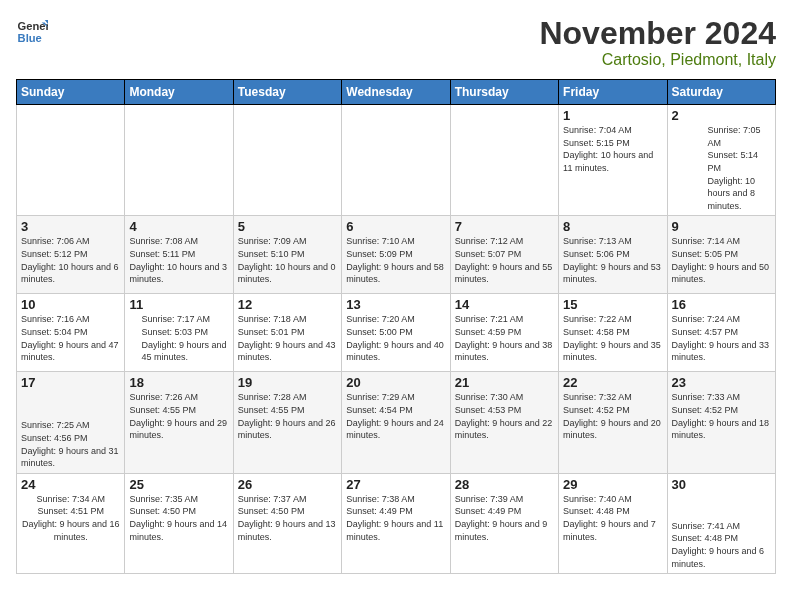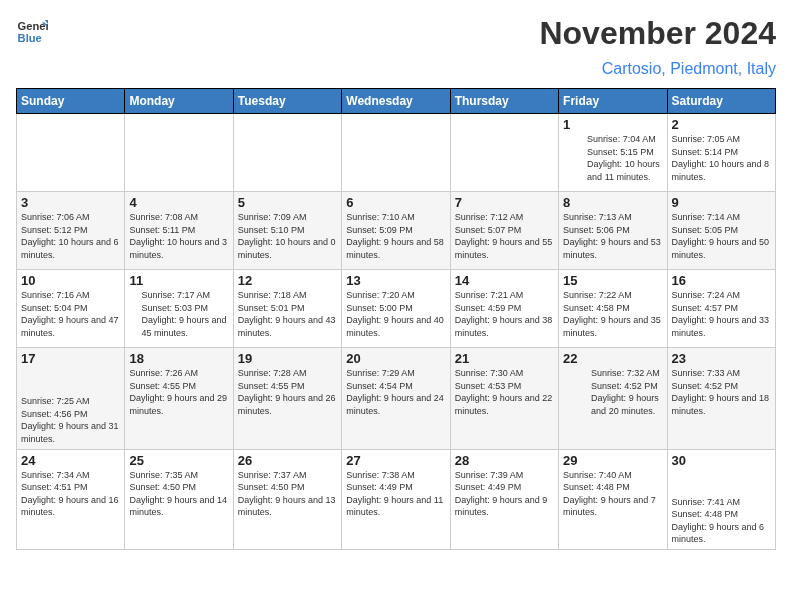--- a/index.html
+++ b/index.html
@@ -34,22 +34,21 @@
     }
     .month-title {
       font-size: 32px;
       font-weight: bold;
       color: #333;
       line-height: 1.1;
       margin-left: 20px;
     }
     .location {
       font-size: 16px;
-      color: #3b82f6;
-      margin-top: 9px;
+      color: #4d7c0f;
     }
     table {
       width: 100%;
       border-collapse: collapse;
       table-layout: fixed;
     }
     thead tr th {
       background-color: #3a7bbf;
       color: #fff;
       font-size: 12px;
@@ -119,27 +118,27 @@
     </thead>
     <tbody id="calendar-body">
     <tr>
           <td class="empty-cell"></td>
           <td class="empty-cell"></td>
           <td class="empty-cell"></td>
           <td class="empty-cell"></td>
           <td class="empty-cell"></td>
           <td>
             <span class="day-num">1</span>
-            <div class="day-info" style="white-space: pre-line; margin-left: 24px;">Sunrise: 7:04 AM
+            <div class="day-info" style="white-space: pre-line;">Sunrise: 7:04 AM
 Sunset: 5:15 PM
 Daylight: 10 hours and 11 minutes.</div>
           </td>
           <td>
             <span class="day-num">2</span>
-            <div class="day-info" style="white-space: pre-line;">Sunrise: 7:05 AM
+            <div class="day-info" style="white-space: pre-line; margin-left: 36px;">Sunrise: 7:05 AM
 Sunset: 5:14 PM
 Daylight: 10 hours and 8 minutes.</div>
           </td>
         </tr>
         <tr>
           <td>
             <span class="day-num">3</span>
             <div class="day-info" style="white-space: pre-line;">Sunrise: 7:06 AM
 Sunset: 5:12 PM
 Daylight: 10 hours and 6 minutes.</div>
@@ -251,35 +250,35 @@
 Daylight: 9 hours and 24 minutes.</div>
           </td>
           <td>
             <span class="day-num">21</span>
             <div class="day-info" style="white-space: pre-line;">Sunrise: 7:30 AM
 Sunset: 4:53 PM
 Daylight: 9 hours and 22 minutes.</div>
           </td>
           <td>
             <span class="day-num">22</span>
-            <div class="day-info" style="white-space: pre-line; margin-left: 28px;">Sunrise: 7:32 AM
+            <div class="day-info" style="white-space: pre-line;">Sunrise: 7:32 AM
 Sunset: 4:52 PM
 Daylight: 9 hours and 20 minutes.</div>
           </td>
           <td>
             <span class="day-num">23</span>
             <div class="day-info" style="white-space: pre-line;">Sunrise: 7:33 AM
 Sunset: 4:52 PM
 Daylight: 9 hours and 18 minutes.</div>
           </td>
         </tr>
         <tr>
           <td>
             <span class="day-num">24</span>
-            <div class="day-info" style="white-space: pre-line;">Sunrise: 7:34 AM
+            <div class="day-info" style="white-space: pre-line; text-align: center;">Sunrise: 7:34 AM
 Sunset: 4:51 PM
 Daylight: 9 hours and 16 minutes.</div>
           </td>
           <td>
             <span class="day-num">25</span>
             <div class="day-info" style="white-space: pre-line;">Sunrise: 7:35 AM
 Sunset: 4:50 PM
 Daylight: 9 hours and 14 minutes.</div>
           </td>
           <td>

